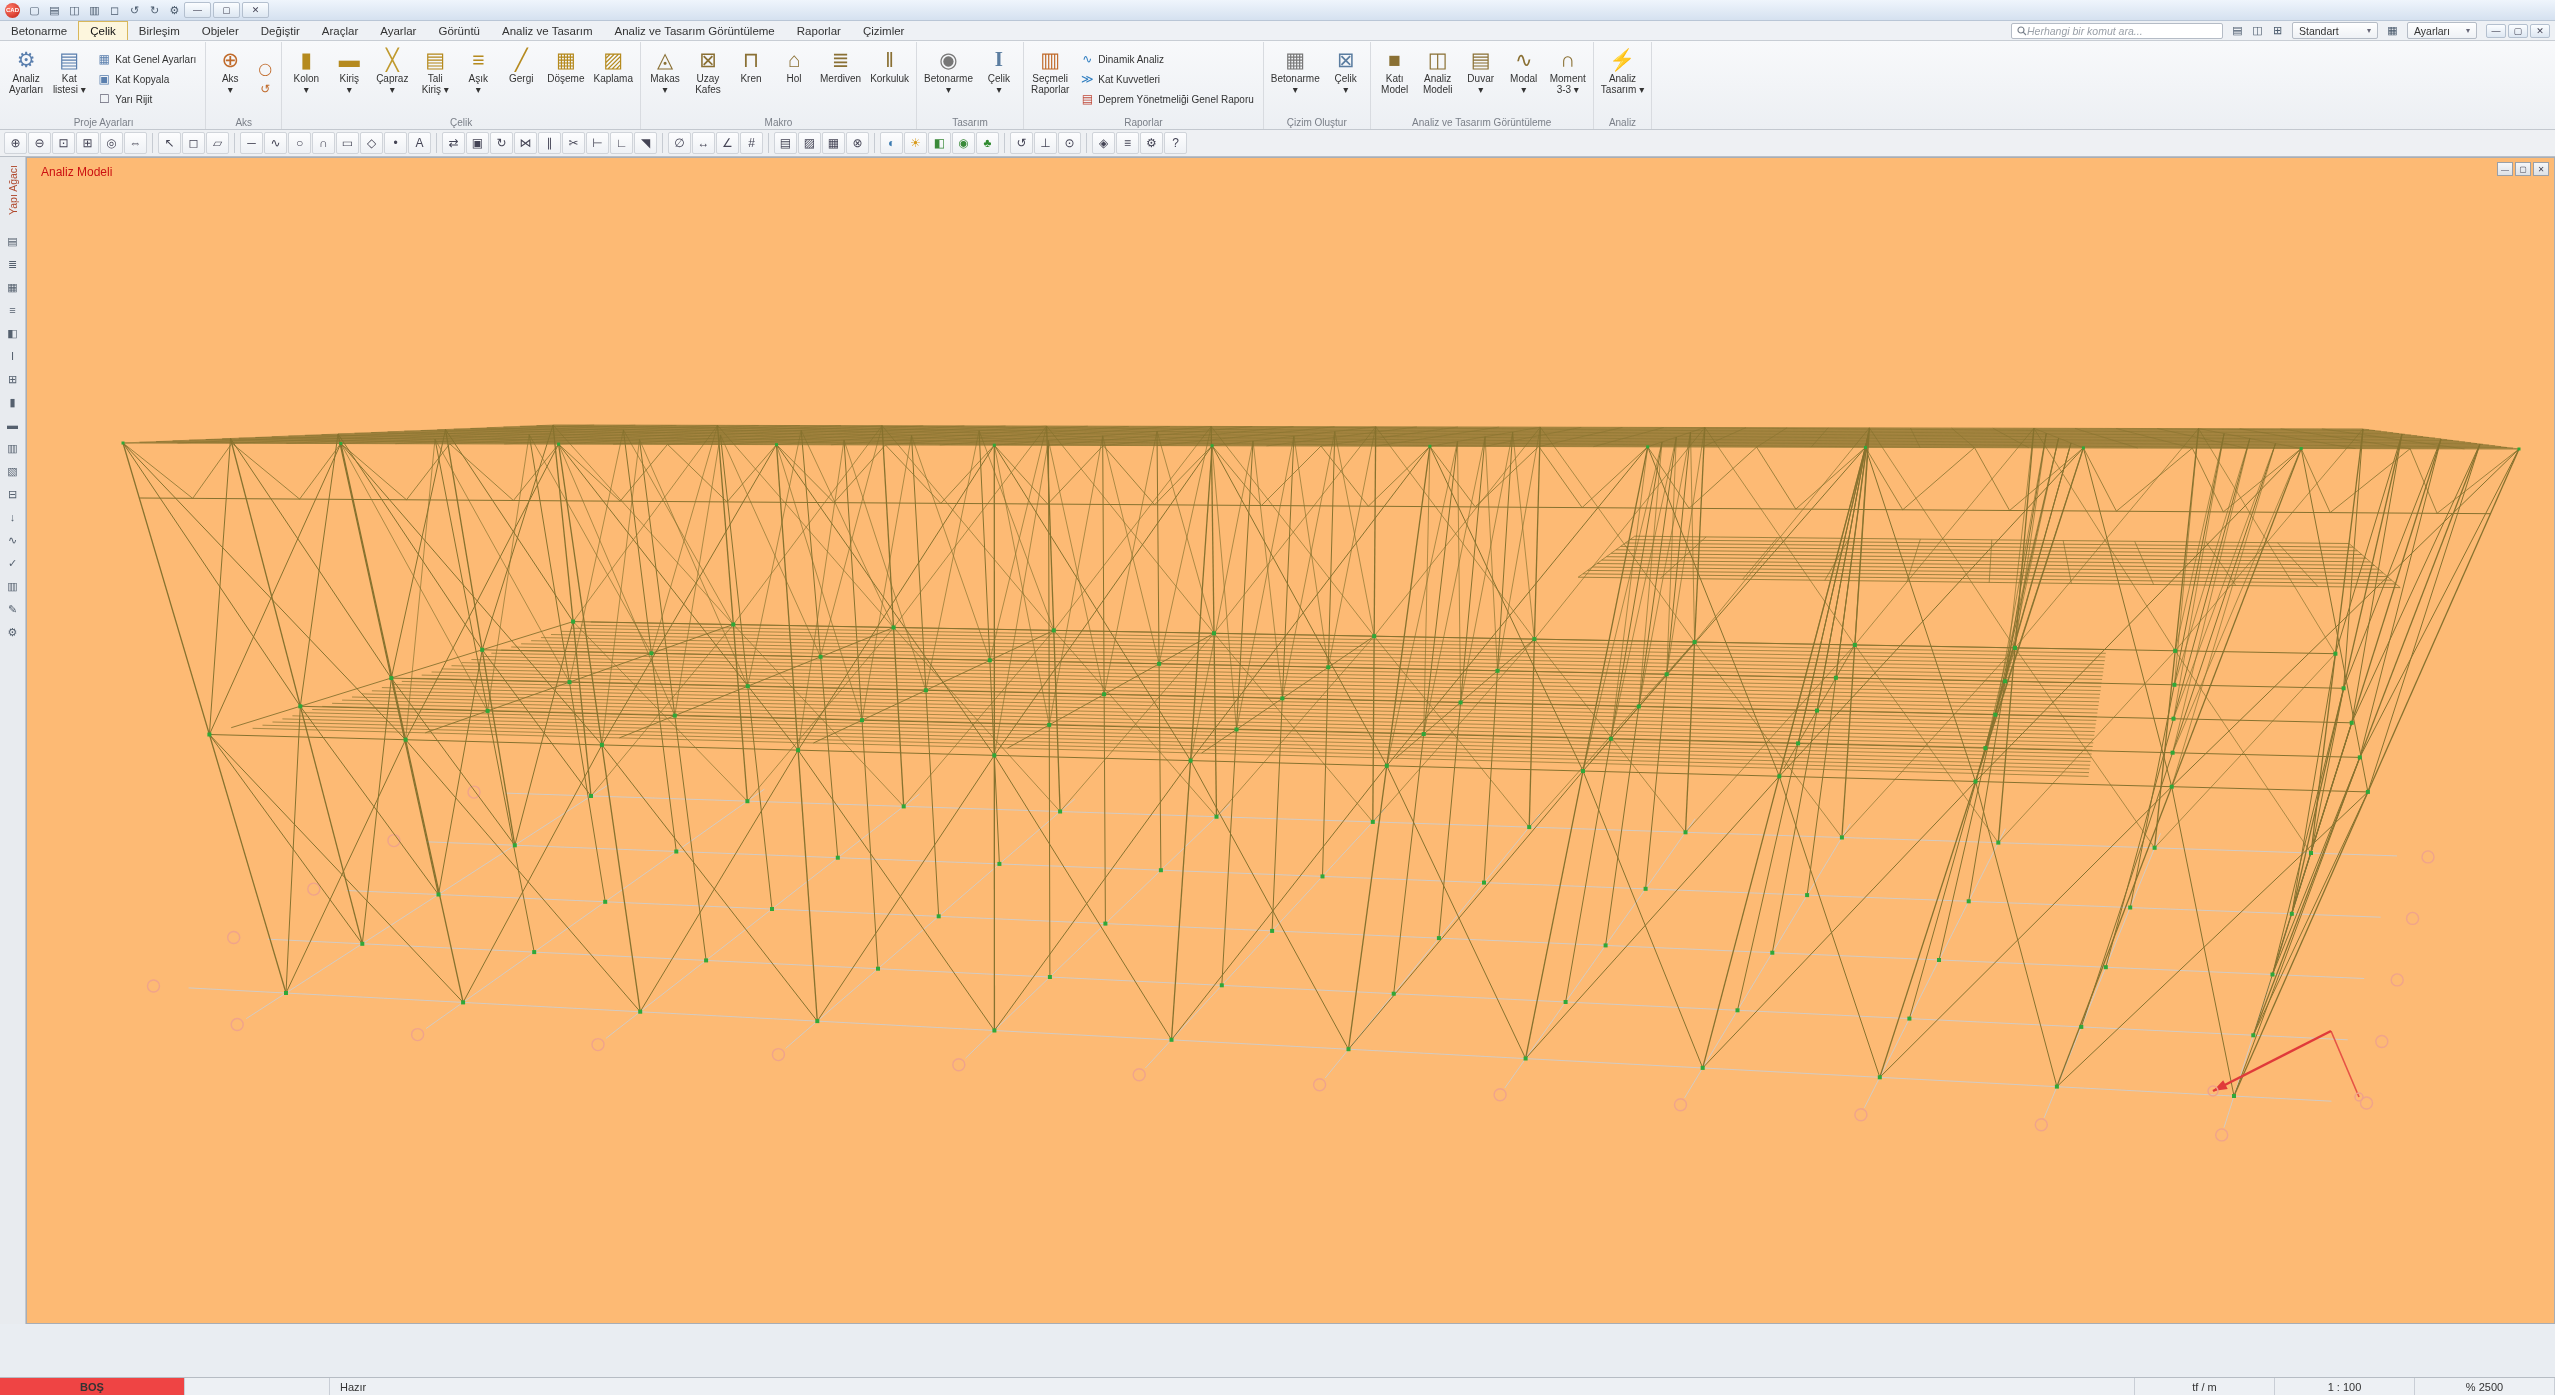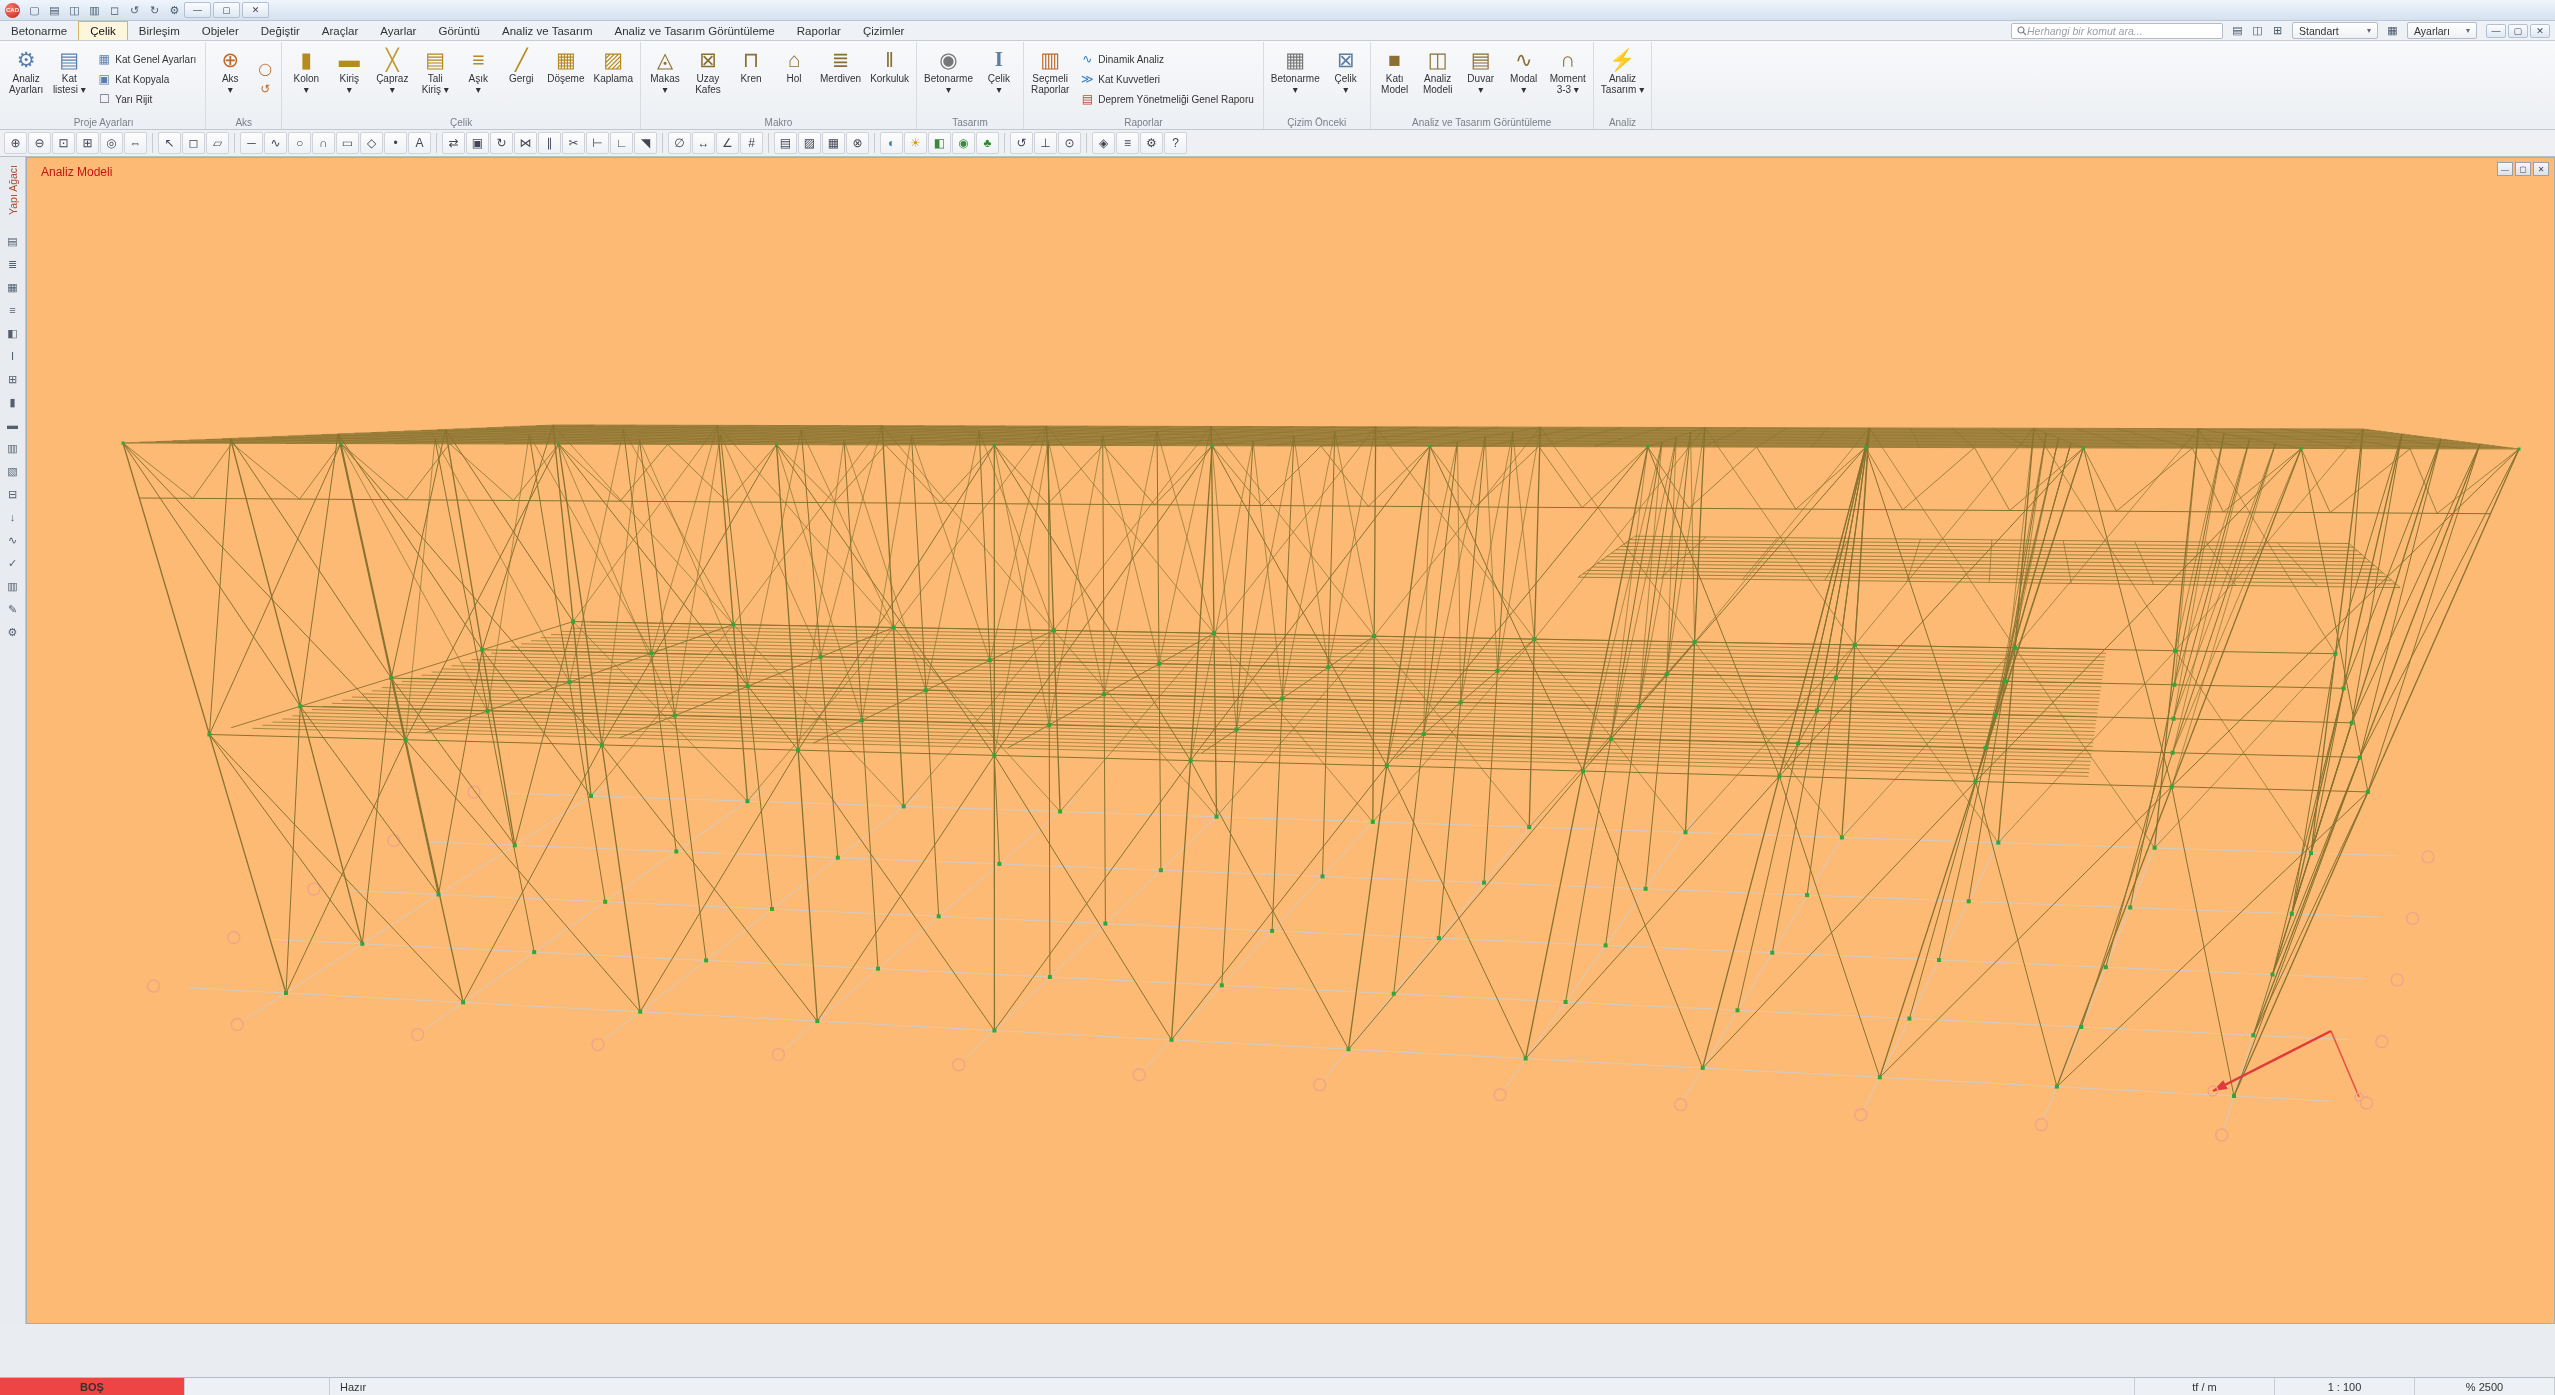--- a/index.html
+++ b/index.html
@@ -352,21 +352,21 @@
               </div>
             </div>
             <div class="bigbtn">
               <div class="bicon" style="color: rgb(91, 125, 160);">⊠</div>
               <div class="blabel">
                 <div>Çelik</div>
                 <div>▾</div>
               </div>
             </div>
           </div>
-          <div class="glabel">Çizim Önceki</div>
+          <div class="glabel">Çizim Oluştur</div>
         </div>
         <div class="rgroup">
           <div class="ritems">
             <div class="bigbtn">
               <div class="bicon" style="color: rgb(138, 112, 52);">■</div>
               <div class="blabel">
                 <div>Katı</div>
                 <div>Model</div>
               </div>
             </div>

